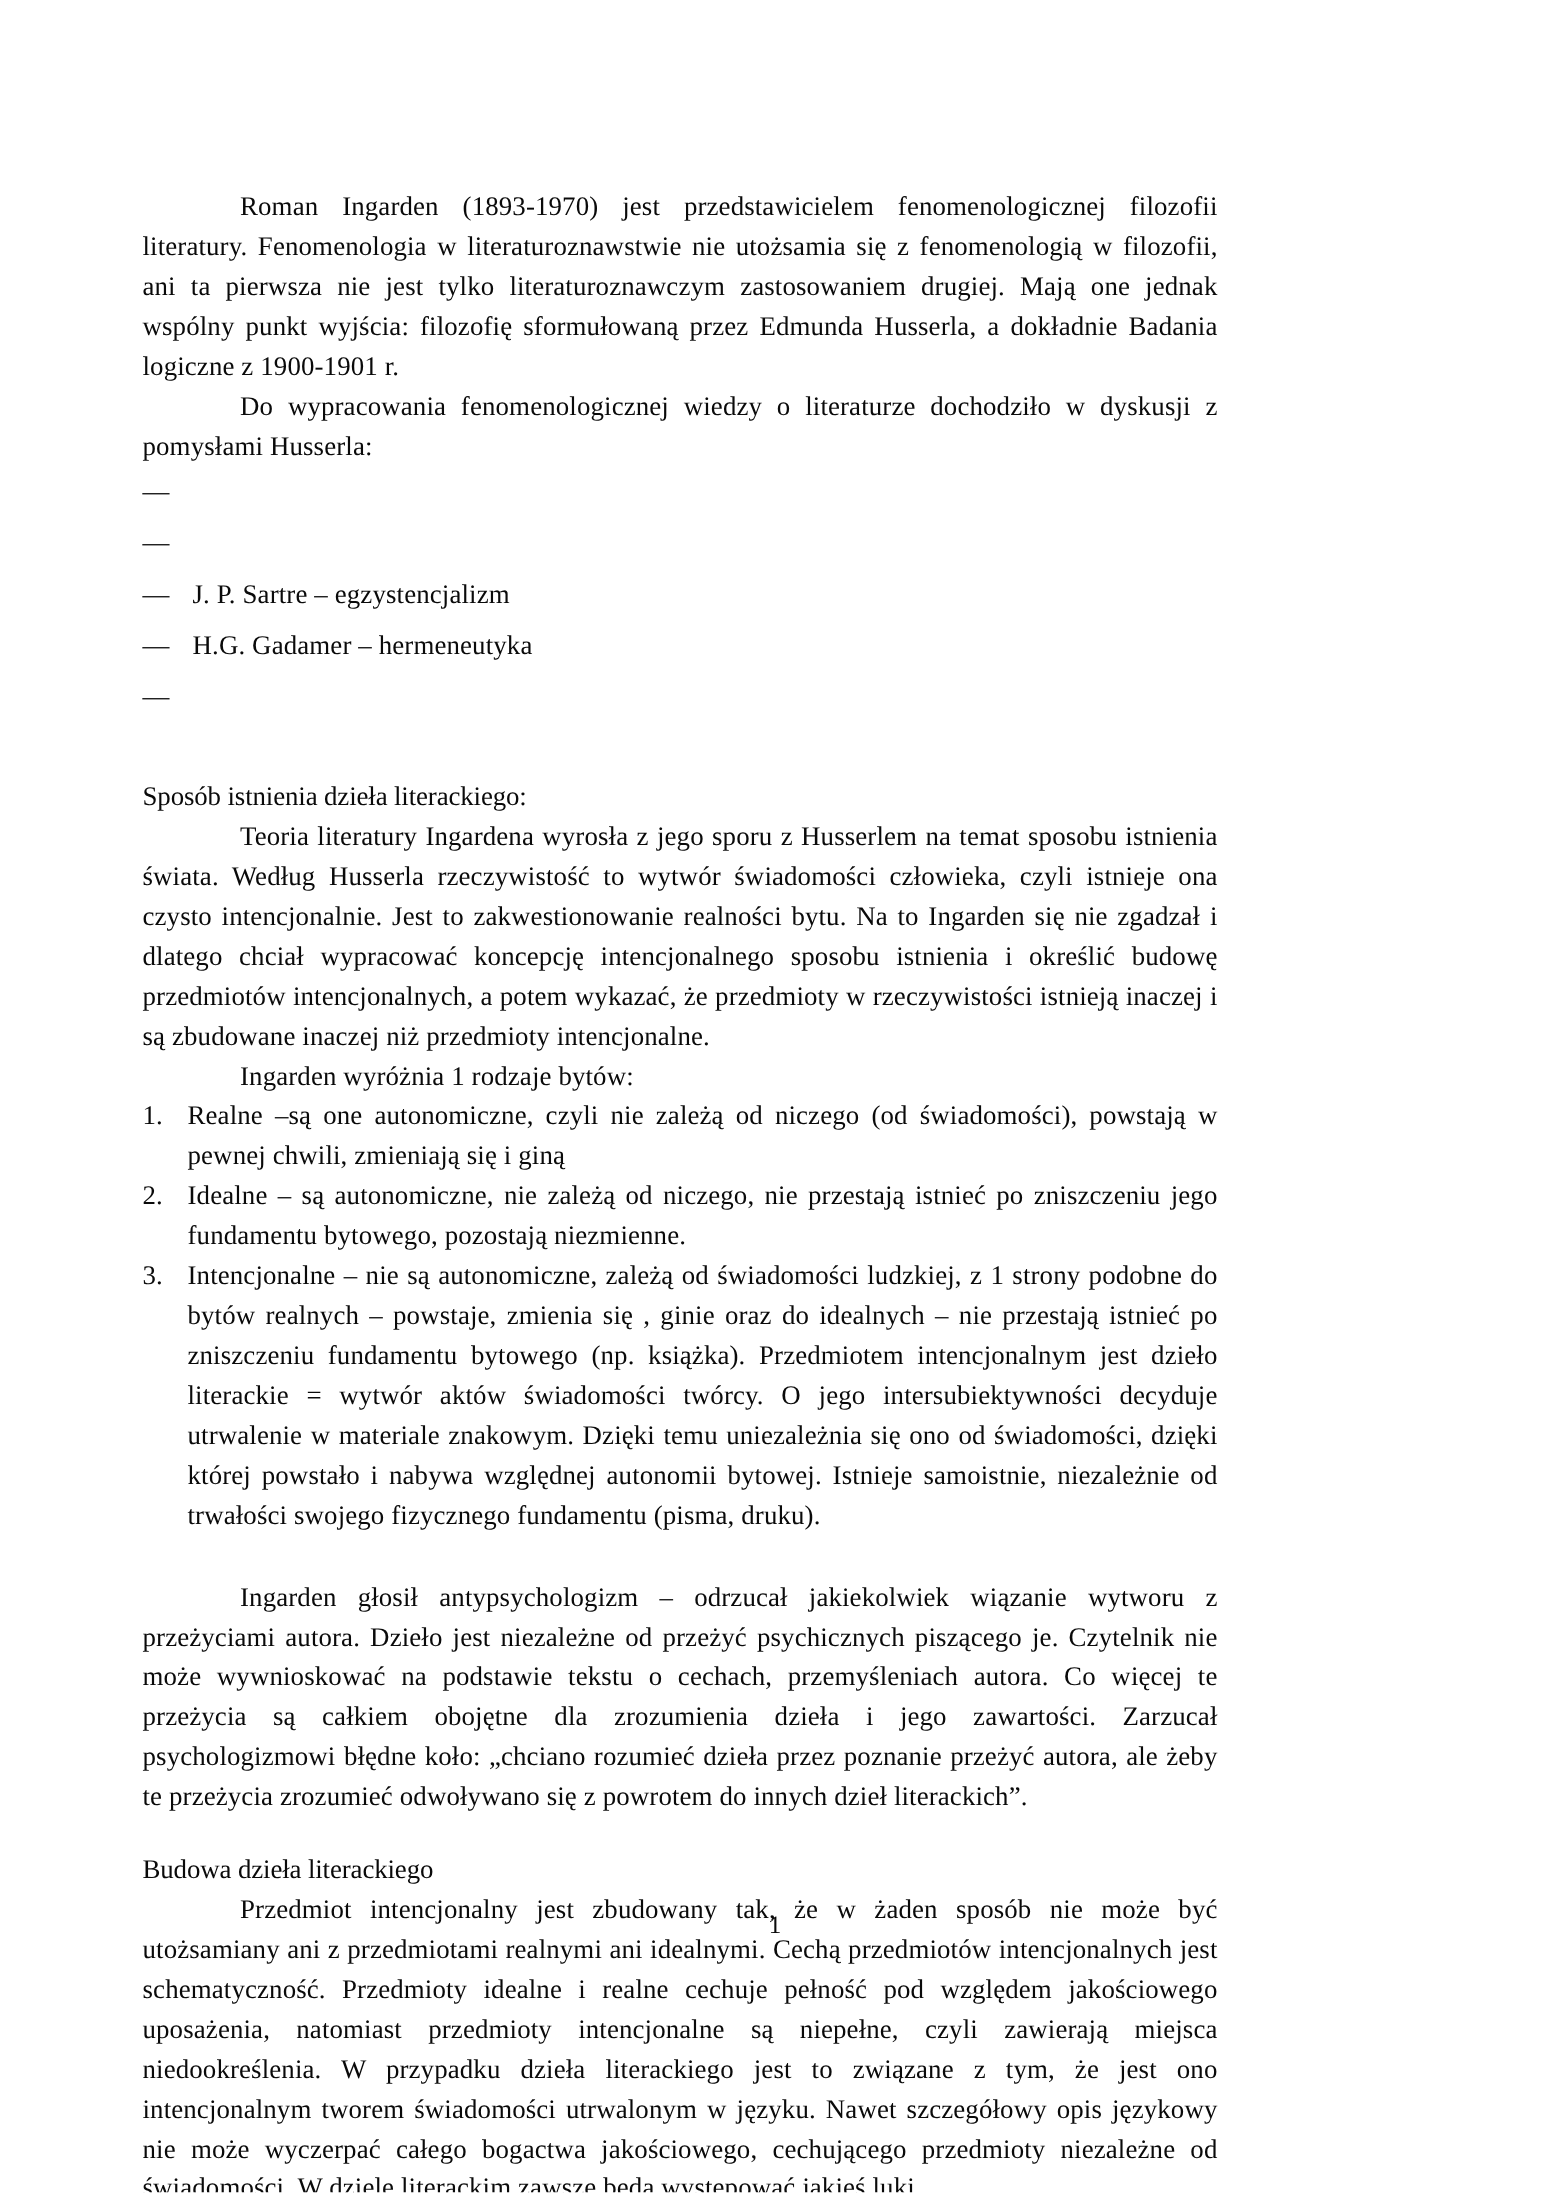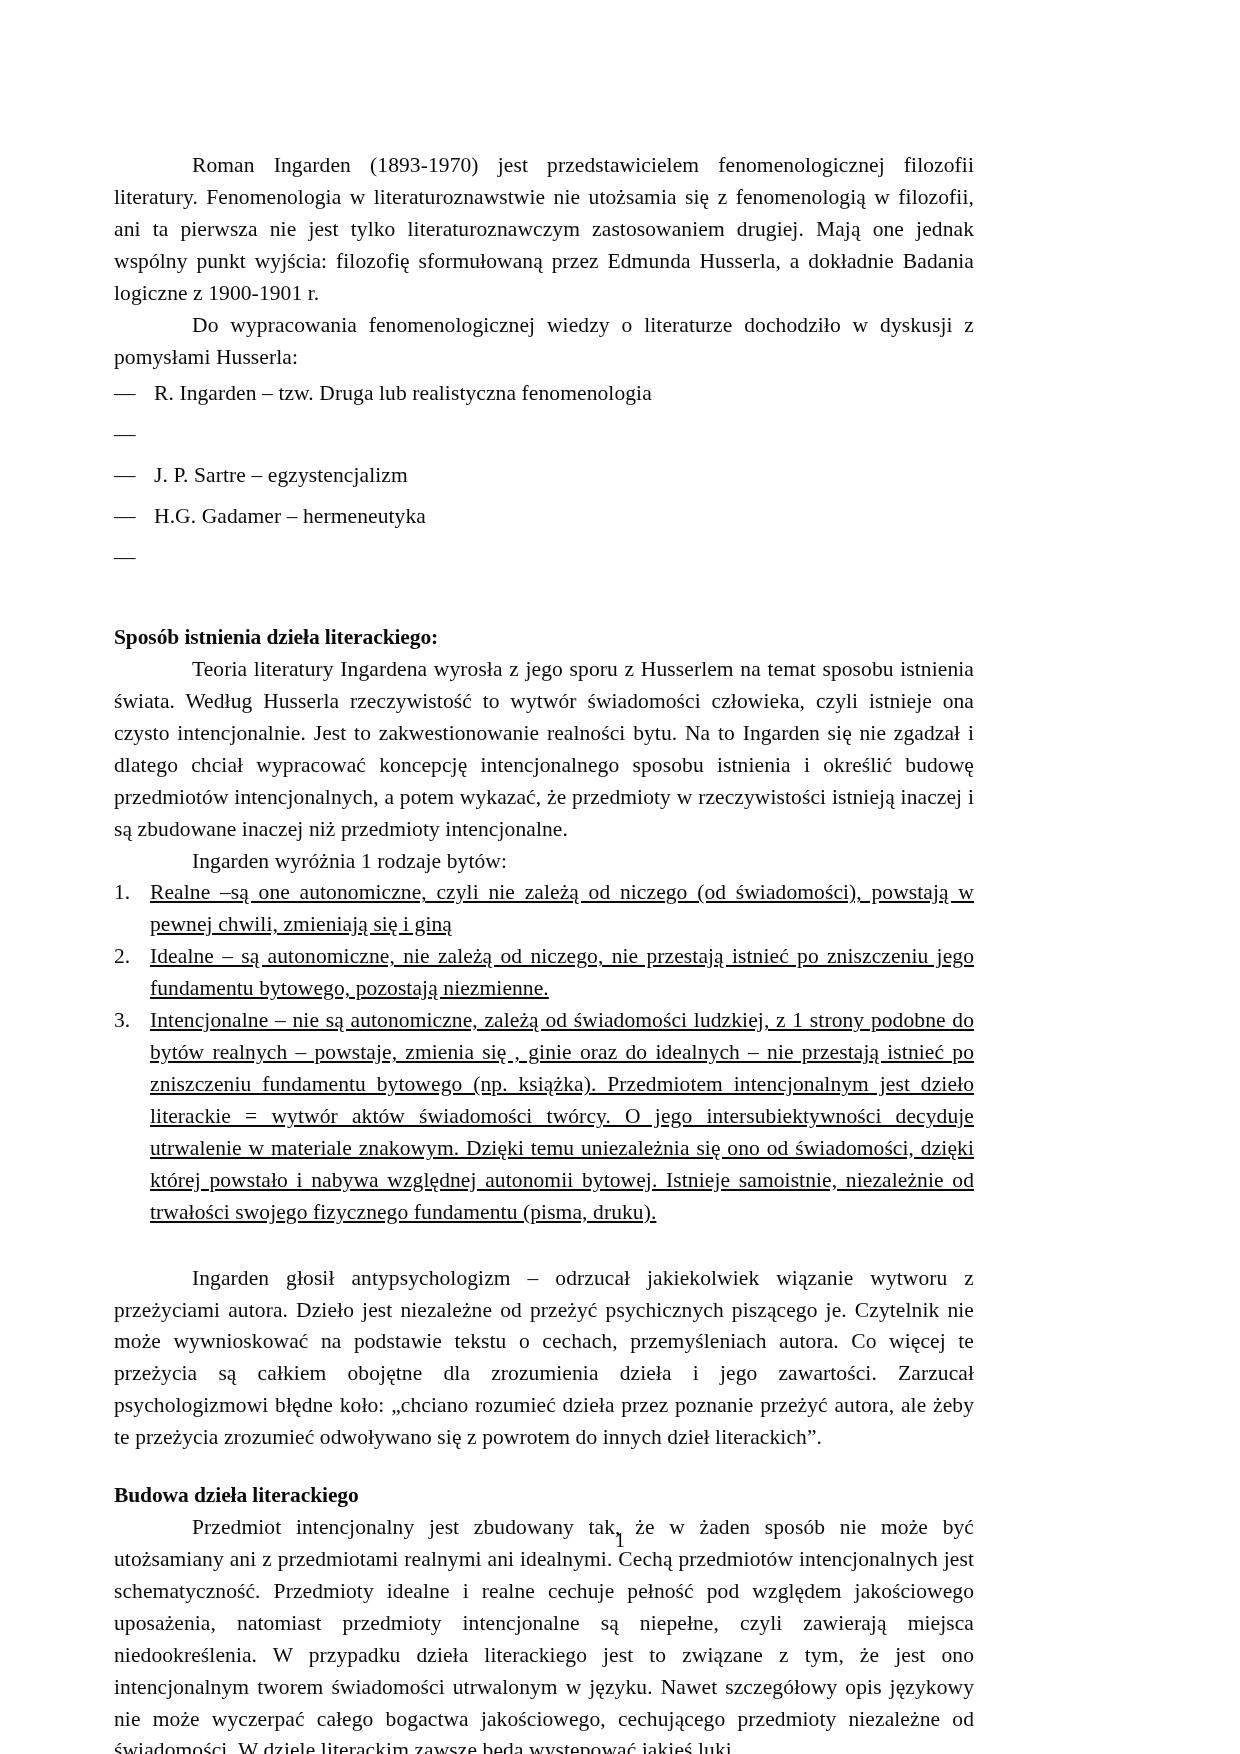--- a/index.html
+++ b/index.html
@@ -34,21 +34,21 @@
     text-align: justify;
     text-justify: inter-word;
     -webkit-hyphens: none;
     hyphens: none;
     letter-spacing: 0.1px;
   }
   p.body-para {
     text-indent: 78px;
   }
   .heading {
-    font-weight: bold;
+    font-weight: normal;
     text-align: left;
     letter-spacing: -0.1px;
   }
   .gap-md { height: 26px; }
   .gap-lg { height: 34px; }
   .gap-xl { height: 44px; }
 
   
   ul.dash-list {
     list-style: none;
@@ -85,21 +85,20 @@
   }
   ol.num-list > li .num {
     display: inline-block;
     width: 36px;
     flex: 0 0 36px;
     text-align: left;
   }
   ol.num-list > li .item-text {
     flex: 1 1 auto;
     text-align: justify;
-    text-decoration: underline;
   }
   
   .item-text, p {
     text-align-last: left;
   }
 
   .page-number {
     position: absolute;
     left: 0;
     right: 0;
@@ -115,21 +114,20 @@
 <div class="page">
   <div class="content">
 
     <p class="body-para">Roman Ingarden (1893-1970) jest przedstawicielem fenomenologicznej filozofii literatury. Fenomenologia w literaturoznawstwie nie utożsamia się z fenomenologią w filozofii, ani ta pierwsza nie jest tylko literaturoznawczym zastosowaniem drugiej. Mają one jednak wspólny punkt wyjścia: filozofię sformułowaną przez Edmunda Husserla, a dokładnie Badania logiczne z 1900-1901 r.</p>
 
     <p class="body-para">Do wypracowania fenomenologicznej wiedzy o literaturze dochodziło w dyskusji z pomysłami Husserla:</p>
 
     <ul class="dash-list">
       <li>
         <span class="dash">—</span>
-        <span class="dash-text">R. Ingarden – tzw. Druga lub realistyczna fenomenologia</span>
       </li>
       <li>
         <span class="dash">—</span>
       </li>
       <li>
         <span class="dash">—</span>
         <span class="dash-text">J. P. Sartre – egzystencjalizm</span>
       </li>
       <li>
         <span class="dash">—</span>

